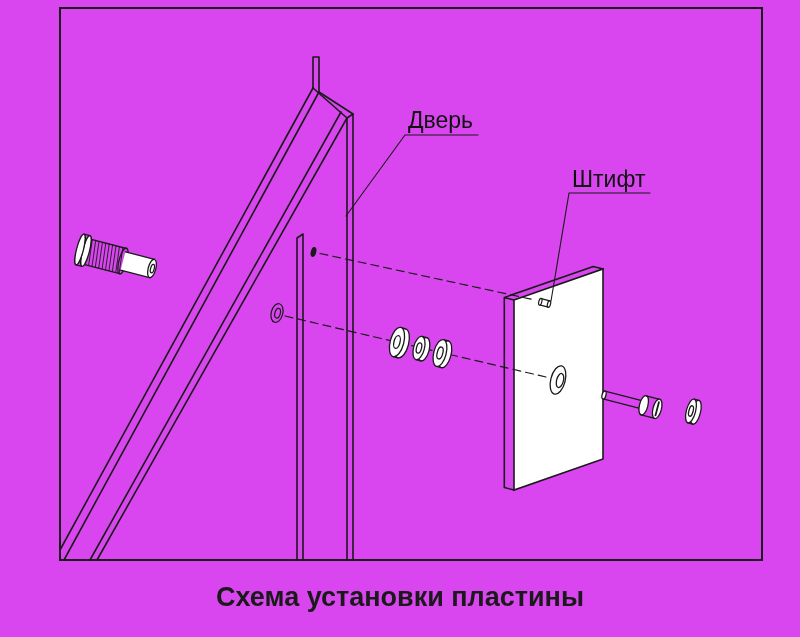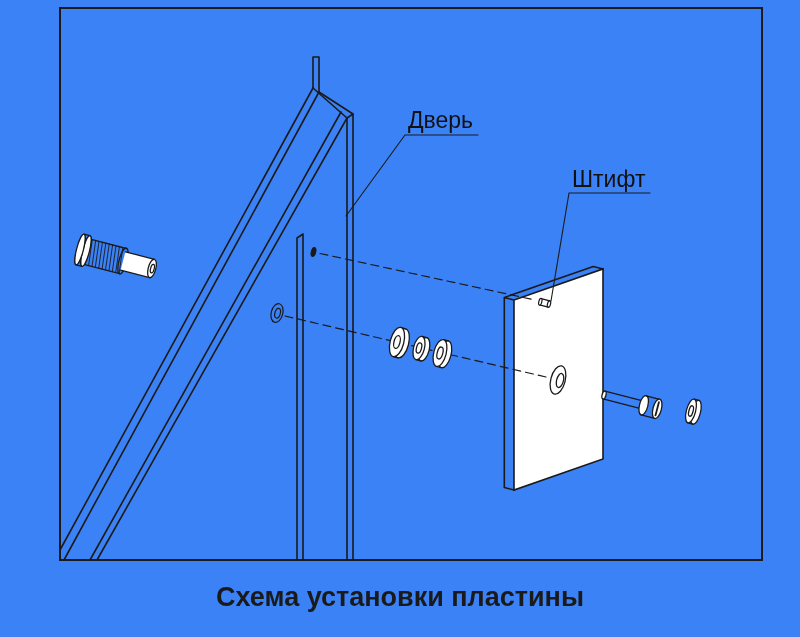--- a/index.html
+++ b/index.html
@@ -1,17 +1,17 @@
 <!DOCTYPE html>
 <html><head>
 <meta charset="utf-8">
 <style>
   html,body{margin:0;padding:0;background:#fff;}
   .stage{
-    position:relative;width:800px;height:637px;background:#3b82f6;
+    position:relative;width:800px;height:637px;background:#d946ef;
     font-family:"Liberation Sans",sans-serif;overflow:hidden;
   }
   .stage svg{position:absolute;left:0;top:0;}
   svg text{stroke:none;fill:#111;}
   .lbl{font-size:23px;}
   .caption{font-size:27px;font-weight:bold;fill:#1a1a1a;}
 </style>
 </head>
 <body>
 

